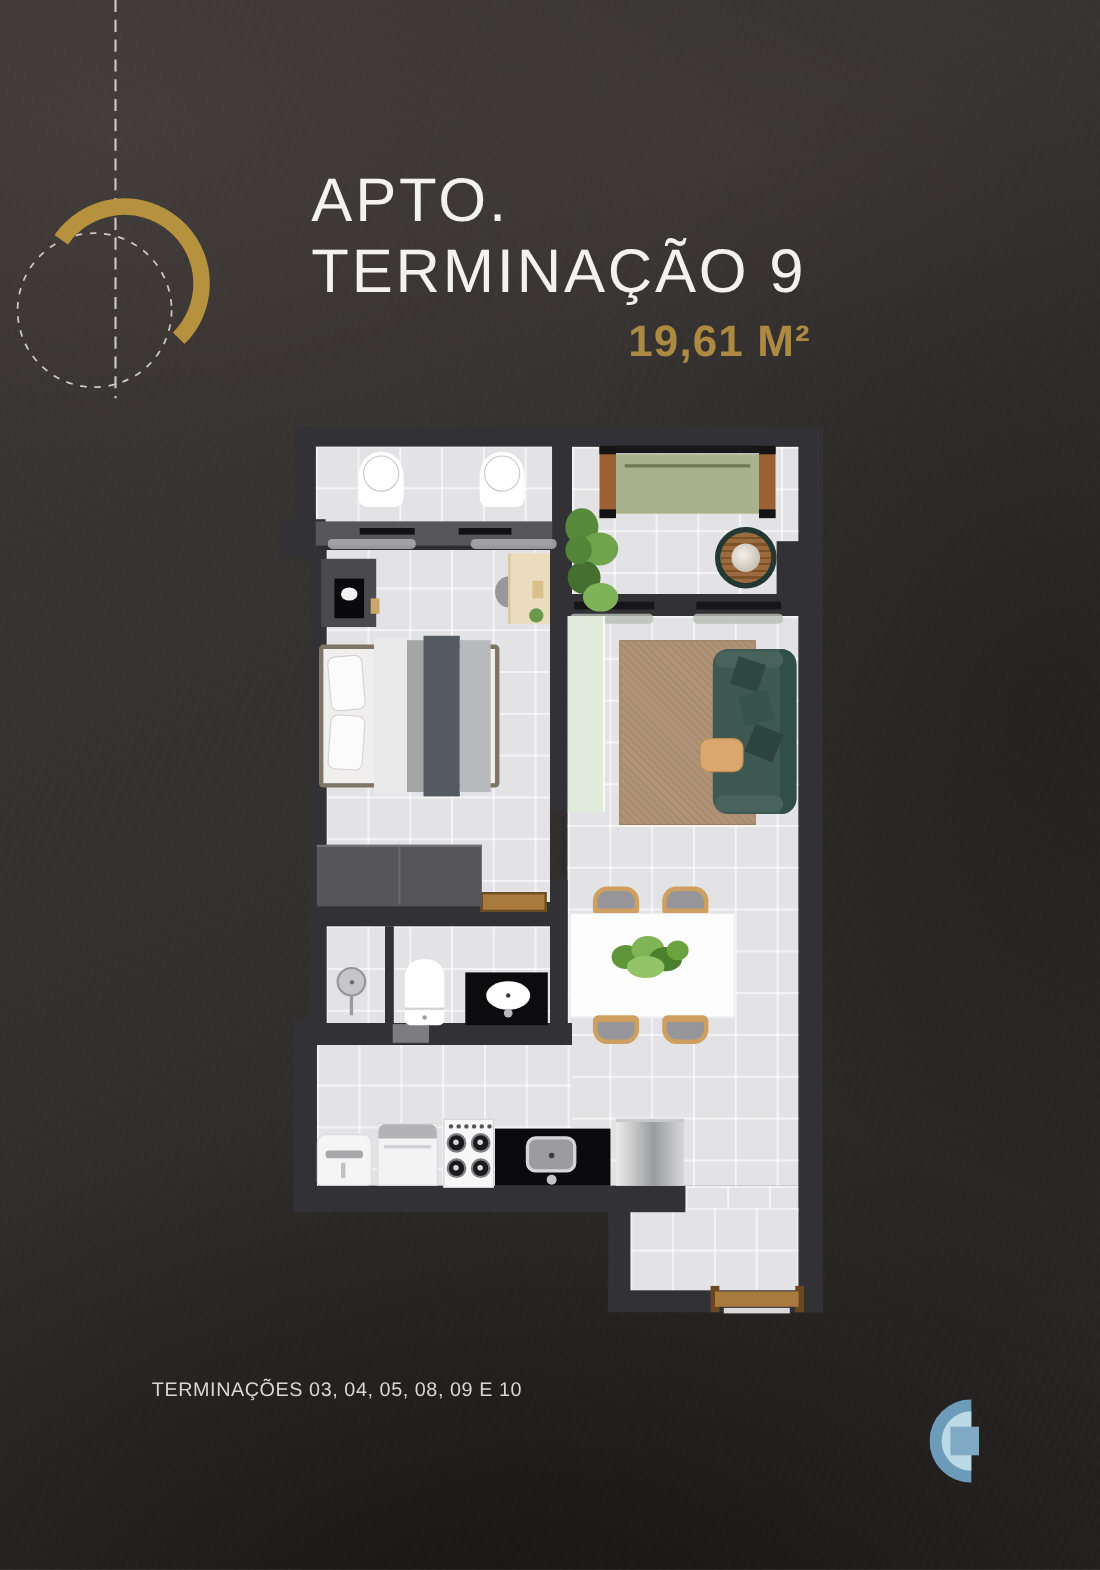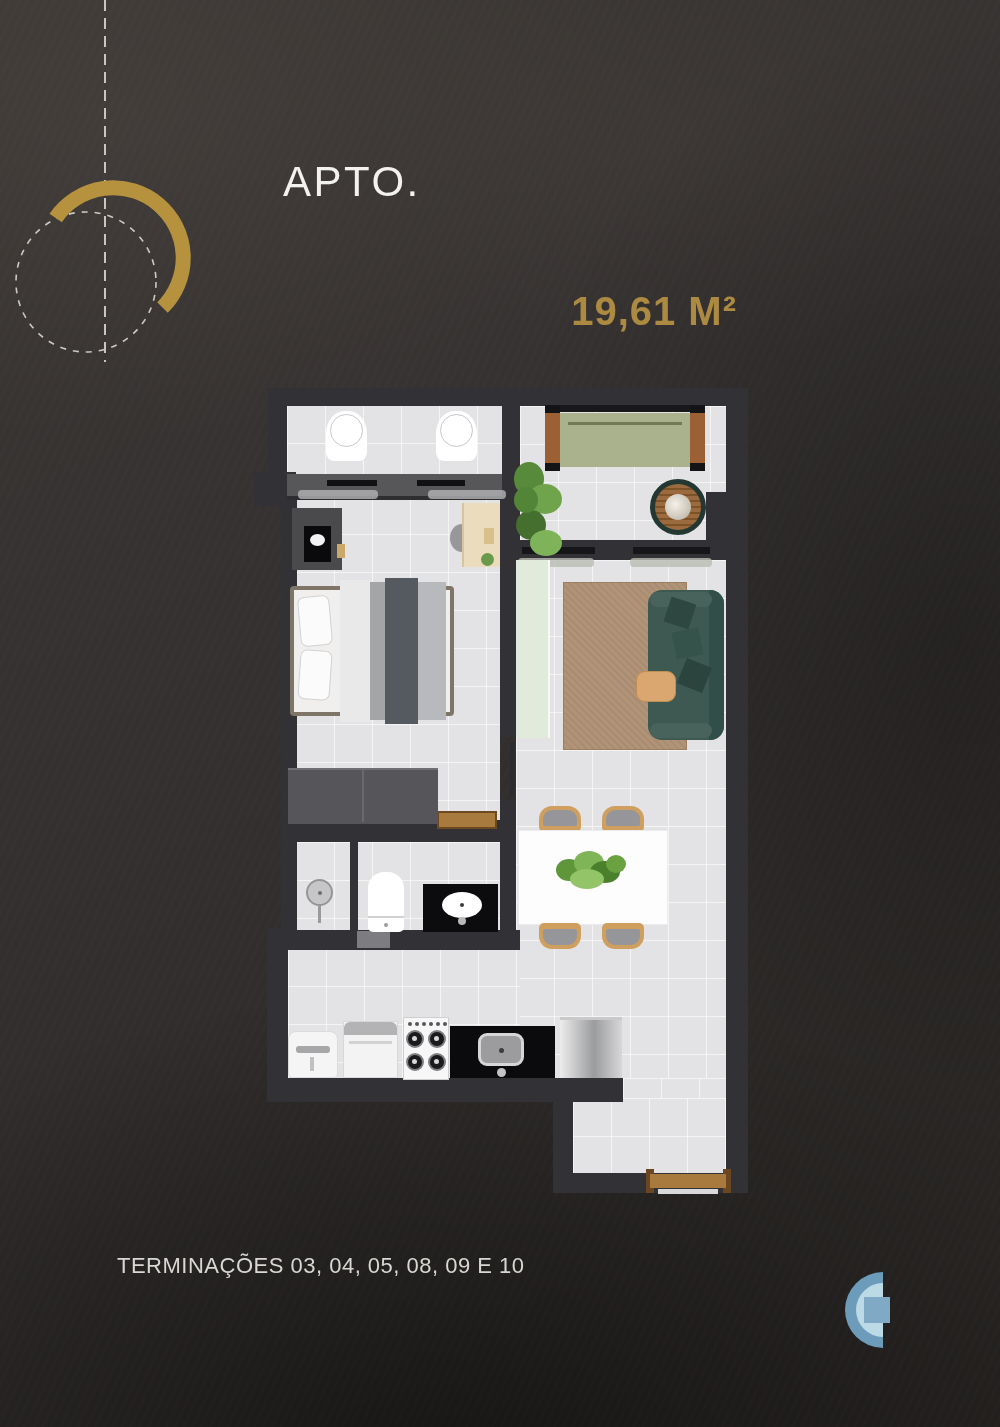--- a/index.html
+++ b/index.html
@@ -19,30 +19,30 @@
   .wall{position:absolute; background:#323236;}
   .floor{
     position:absolute; background-color:#e3e3e5;
     background-image:
       linear-gradient(rgba(255,255,255,.6) 1.5px, transparent 1.5px),
       linear-gradient(90deg, rgba(255,255,255,.6) 1.5px, transparent 1.5px);
     background-size:38px 38px;
   }
   .title{
     position:absolute; left:283px; top:150px;
-    color:#f4f2ee; font-size:42px; line-height:64px;
+    color:#f4f2ee; font-size:56px; line-height:64px;
     font-weight:300; letter-spacing:2.5px; white-space:nowrap;
   }
   .area{
     position:absolute; left:437px; top:289px; width:300px; text-align:right;
     color:#ac8a41; font-size:40px; font-weight:bold; letter-spacing:1px;
   }
   .footer{position:absolute; left:117px; top:1244px;}
   .footer .l1{color:#b08d42; font-size:22px; font-weight:bold; letter-spacing:1px;}
-  .footer .l2{color:#d9d7d3; font-size:22px; margin-top:9px; letter-spacing:.5px;}
+  .footer .l2{color:#d9d7d3; font-size:18px; margin-top:9px; letter-spacing:.5px;margin-left:21px;}
   .pillow{background:#fbfbfb; border:1px solid #d2d2d4; border-radius:7px;}
   .chairT{background:#cf9f5f; border-radius:13px 13px 5px 5px;}
   .chairB{background:#cf9f5f; border-radius:5px 5px 13px 13px;}
   .seatT{position:absolute; left:4px; right:4px; top:4px; bottom:6px; background:#96969a; border-radius:9px 9px 2px 2px;}
   .seatB{position:absolute; left:4px; right:4px; top:6px; bottom:4px; background:#96969a; border-radius:2px 2px 9px 9px;}
   .blob{position:absolute; border-radius:50%;}
   .curt{position:absolute; height:9px; background:#b4b4b7; opacity:.8; border-radius:4px;}
 </style>
 </head>
 <body>
@@ -50,20 +50,21 @@
 <div class="poster">
 
   <svg class="abs" style="left:0;top:0" width="250" height="420">
     <line x1="105" y1="0" x2="105" y2="362" stroke="#c9c6c1" stroke-width="2" stroke-dasharray="11 7"></line>
     <circle cx="86" cy="282" r="70" fill="none" stroke="#ccc9c4" stroke-width="1.6" stroke-dasharray="6 7"></circle>
     <path d="M 55.7 217.9 A 70 70 0 1 1 162.5 307.5" fill="none" stroke="#b6923f" stroke-width="15"></path>
   </svg>
 
   <div class="title">
     <div>APTO.</div>
+    <div>TERMINAÇÃO 9</div>
   </div>
   <div class="area">19,61 M²</div>
 
   <div class="abs" style="left:0;top:0;right:0;bottom:0">
 
     <div class="floor" style="left:287px;top:405px;width:215px;height:73px"></div>
     <div class="floor" style="left:520px;top:406px;width:206px;height:136px"></div>
     <div class="floor" style="left:296px;top:496px;width:204px;height:326px"></div>
     <div class="floor" style="left:516px;top:560px;width:210px;height:518px"></div>
     <div class="floor" style="left:296px;top:842px;width:204px;height:90px"></div>

